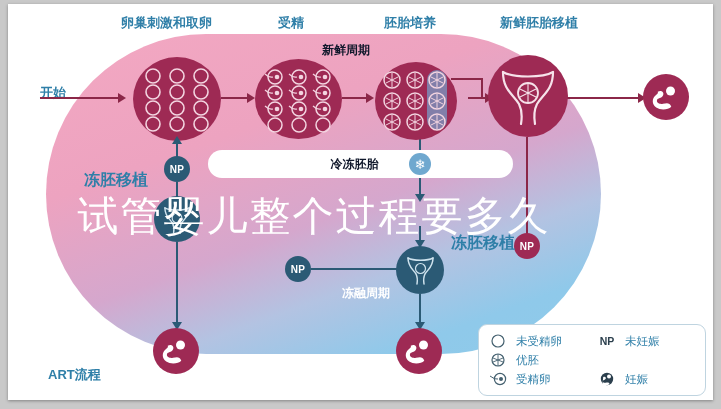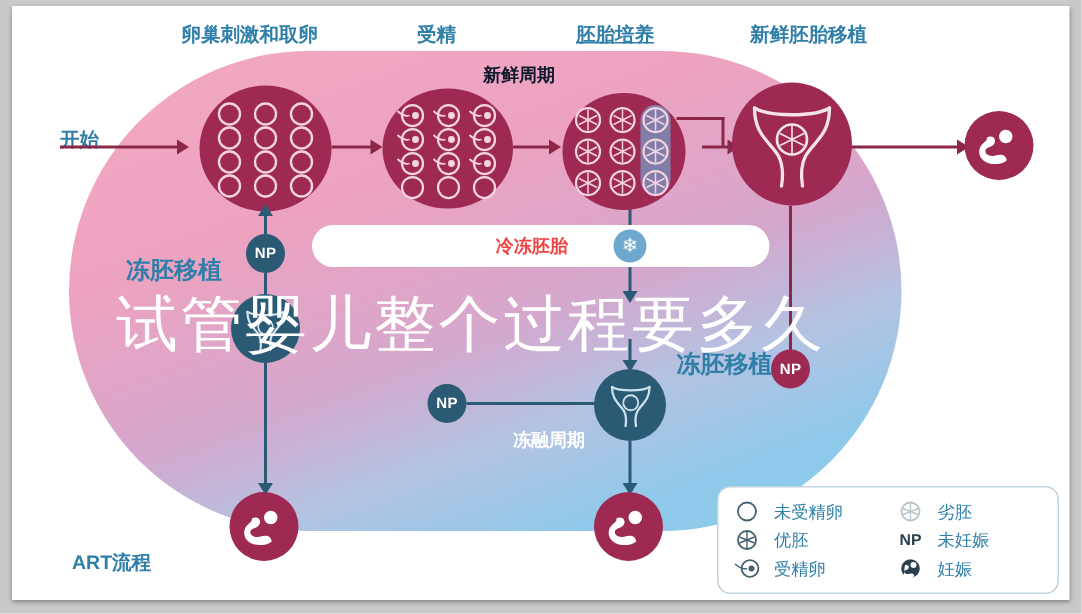--- a/index.html
+++ b/index.html
@@ -22,21 +22,21 @@
 
   .np{position:absolute;width:26px;height:26px;border-radius:50%;background:#2b5a75;color:#fff;
       font-size:10px;font-weight:bold;display:flex;align-items:center;justify-content:center;letter-spacing:.3px;}
 
   .snow{position:absolute;width:22px;height:22px;border-radius:50%;background:#6fa8cf;color:#fff;
         font-size:13px;display:flex;align-items:center;justify-content:center;}
 
   
   #frozenPill{position:absolute;left:200px;top:146px;width:305px;height:28px;background:#ffffff;
               border-radius:14px;display:flex;align-items:center;justify-content:center;}
-  #frozenPill .t{color:#ef4444;font-size:12px;font-weight:bold;margin-right:12px;}
+  #frozenPill .t{color:#0f172a;font-size:12px;font-weight:bold;margin-right:12px;}
 
   
   .ln{position:absolute;background:#8b2748;}
   .ln.b{background:#2b5a75;}
 
   .arrowhead{position:absolute;width:0;height:0;}
   .ah-right{border-top:5px solid transparent;border-bottom:5px solid transparent;border-left:8px solid #8b2748;}
   .ah-down{border-left:5px solid transparent;border-right:5px solid transparent;border-top:8px solid #2b5a75;}
   .ah-up{border-left:5px solid transparent;border-right:5px solid transparent;border-bottom:8px solid #2b5a75;}
 
@@ -68,21 +68,21 @@
 <div id="stage">
   <div id="card">
 
     <div id="blobGrad"></div>
 
     <div class="blob-title" style="left:314px;top:38px;">新鲜周期</div>
     <div class="lbl-white" style="left:334px;top:281px;">冻融周期</div>
 
     <div class="stage-label" style="left:113px;top:10px;">卵巢刺激和取卵</div>
     <div class="stage-label" style="left:270px;top:10px;">受精</div>
-    <div class="stage-label" style="left:376px;top:10px;text-decoration:underline;">胚胎培养</div>
+    <div class="stage-label" style="left:376px;top:10px;">胚胎培养</div>
     <div class="stage-label" style="left:492px;top:10px;">新鲜胚胎移植</div>
 
     <div class="lbl-start" style="left:32px;top:68px;margin-top:12px;">开始</div>
     <div class="ln" style="left:32px;top:93px;width:80px;height:2px;"></div>
     <div class="arrowhead ah-right" style="left:110px;top:89px;"></div>
 
     <div class="ln" style="left:213px;top:93px;width:30px;height:2px;"></div>
     <div class="arrowhead ah-right" style="left:239px;top:89px;"></div>
 
     <div class="ln" style="left:334px;top:93px;width:28px;height:2px;"></div>
@@ -308,31 +308,20 @@
                 <circle cx="11" cy="7" r="5.6" fill="none" stroke="#44606f" stroke-width="1.2"></circle>
                 <circle cx="12" cy="7" r="2" fill="#44606f"></circle>
                 <path d="M1 4 q5 4 8 3" fill="none" stroke="#44606f" stroke-width="1"></path>
               </svg>
             </span>
             <span class="lg-txt">受精卵</span>
           </div>
         </div>
         <div class="col">
           <div class="lg-row">
-            <span class="lg-ico">
-              <svg width="14" height="14" viewBox="0 0 14 14">
-                <circle cx="7" cy="7" r="6" fill="none" stroke="#b8c4ca" stroke-width="1.2"></circle>
-                <g stroke="#b8c4ca" stroke-width="0.9" fill="none">
-                  <path d="M2 5 l10 4 M2 9 l10 -4 M7 1 v12"></path>
-                </g>
-              </svg>
-            </span>
-            <span class="lg-txt">劣胚</span>
-          </div>
-          <div class="lg-row">
             <span class="lg-ico lg-np">NP</span>
             <span class="lg-txt">未妊娠</span>
           </div>
           <div class="lg-row">
             <span class="lg-ico">
               <svg width="14" height="14" viewBox="0 0 14 14">
                 <circle cx="7" cy="7" r="6.2" fill="#2b3f4d"></circle>
                 <g fill="#ffffff">
                   <circle cx="9" cy="4.6" r="2"></circle>
                   <path d="M3.2 5 c1.8 -1 3.2 .4 2.5 1.8 c-.7 1.4 -2.5 1 -2.8 2.1 c-.4 1.4 1.4 2.1 2.8 1.8 c1.8 -.4 3.2 -.7 3.9 1.4 c-1.4 1.4 -5 1.8 -7.1 .4 z"></path>

